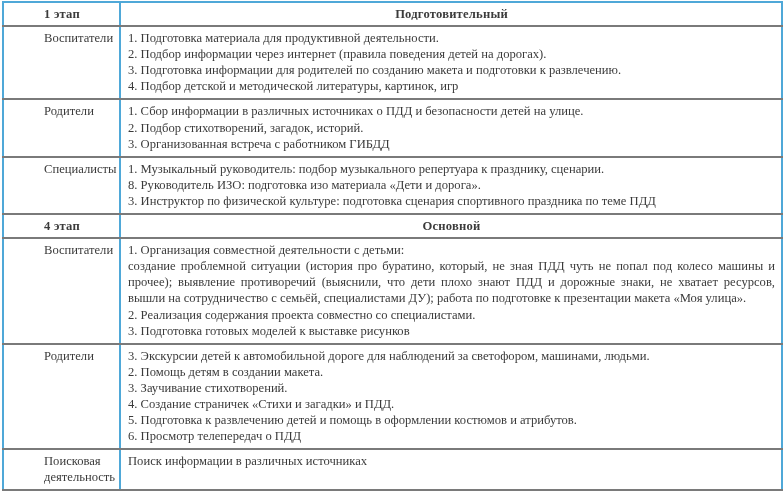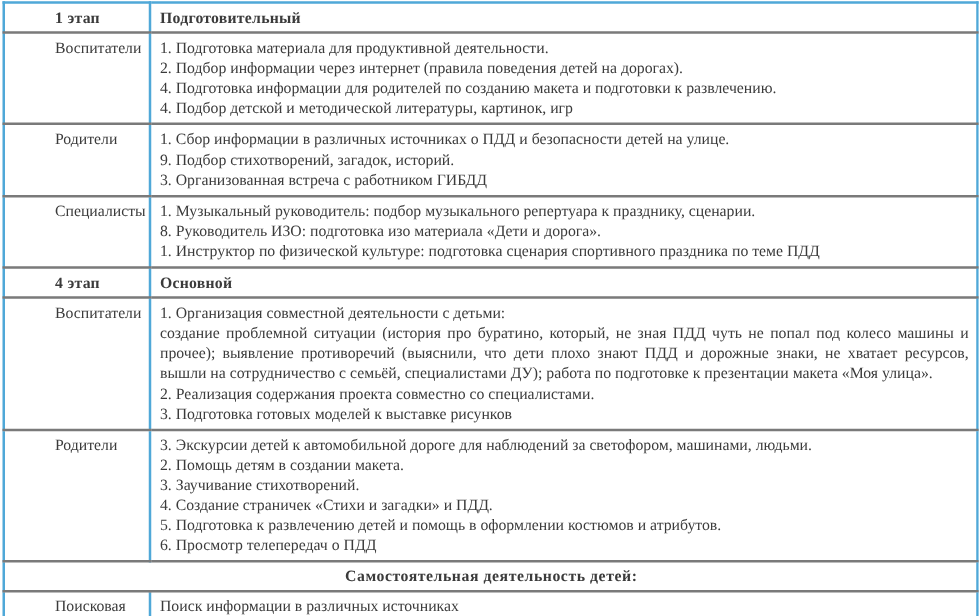--- a/index.html
+++ b/index.html
@@ -53,20 +53,21 @@
   
   td.stage-label {
     text-align: center;
     font-weight: bold;
     vertical-align: middle;
     padding-top: 3px;
     padding-bottom: 3px;
     letter-spacing: .2px;
   }
   td.stage-title {
+    text-align: center;
     font-weight: bold;
     vertical-align: middle;
     padding-top: 3px;
     padding-bottom: 3px;
     letter-spacing: .2px;
   }
 
   
   td.banner {
     text-align: center;
@@ -113,40 +114,40 @@
       <tr class="first-row">
         <td class="stage-label">1 этап</td>
         <td class="stage-title">Подготовительный</td>
       </tr>
 
       <tr>
         <td class="role">Воспитатели</td>
         <td class="body">
           <p class="ln">1. Подготовка материала для продуктивной деятельности.</p>
           <p class="ln">2. Подбор информации через интернет (правила поведения детей на дорогах).</p>
-          <p class="ln">4. Подготовка информации для родителей по созданию макета и подготовки к развлечению.</p>
+          <p class="ln">3. Подготовка информации для родителей по созданию макета и подготовки к развлечению.</p>
           <p class="ln">4. Подбор детской и методической литературы, картинок, игр</p>
         </td>
       </tr>
 
       <tr>
         <td class="role">Родители</td>
         <td class="body">
           <p class="ln">1. Сбор информации в различных источниках о ПДД и безопасности детей на улице.</p>
-          <p class="ln">9. Подбор стихотворений, загадок, историй.</p>
+          <p class="ln">2. Подбор стихотворений, загадок, историй.</p>
           <p class="ln">3. Организованная встреча с работником ГИБДД</p>
         </td>
       </tr>
 
       <tr>
         <td class="role">Специалисты</td>
         <td class="body">
           <p class="ln">1. Музыкальный руководитель: подбор музыкального репертуара к празднику, сценарии.</p>
           <p class="ln">8. Руководитель ИЗО: подготовка изо материала «Дети и дорога».</p>
-          <p class="ln">1. Инструктор по физической культуре: подготовка сценария спортивного праздника по теме ПДД</p>
+          <p class="ln">3. Инструктор по физической культуре: подготовка сценария спортивного праздника по теме ПДД</p>
         </td>
       </tr>
 
       <tr>
         <td class="stage-label">4 этап</td>
         <td class="stage-title">Основной</td>
       </tr>
 
       <tr>
         <td class="role">Воспитатели</td>
@@ -163,23 +164,20 @@
         <td class="body">
           <p class="ln">3. Экскурсии детей к автомобильной дороге для наблюдений за светофором, машинами, людьми.</p>
           <p class="ln">2. Помощь детям в создании макета.</p>
           <p class="ln">3. Заучивание стихотворений.</p>
           <p class="ln">4. Создание страничек «Стихи и загадки» и ПДД.</p>
           <p class="ln">5. Подготовка к развлечению детей и помощь в оформлении костюмов и атрибутов.</p>
           <p class="ln">6. Просмотр телепередач о ПДД</p>
         </td>
       </tr>
 
-      <tr>
-        <td class="banner" colspan="2">Самостоятельная деятельность детей:</td>
-      </tr>
 
       <tr>
         <td class="role">Поисковая деятельность</td>
         <td class="body">
           <p class="ln">Поиск информации в различных источниках</p>
         </td>
       </tr>
 
     </tbody>
   </table>

